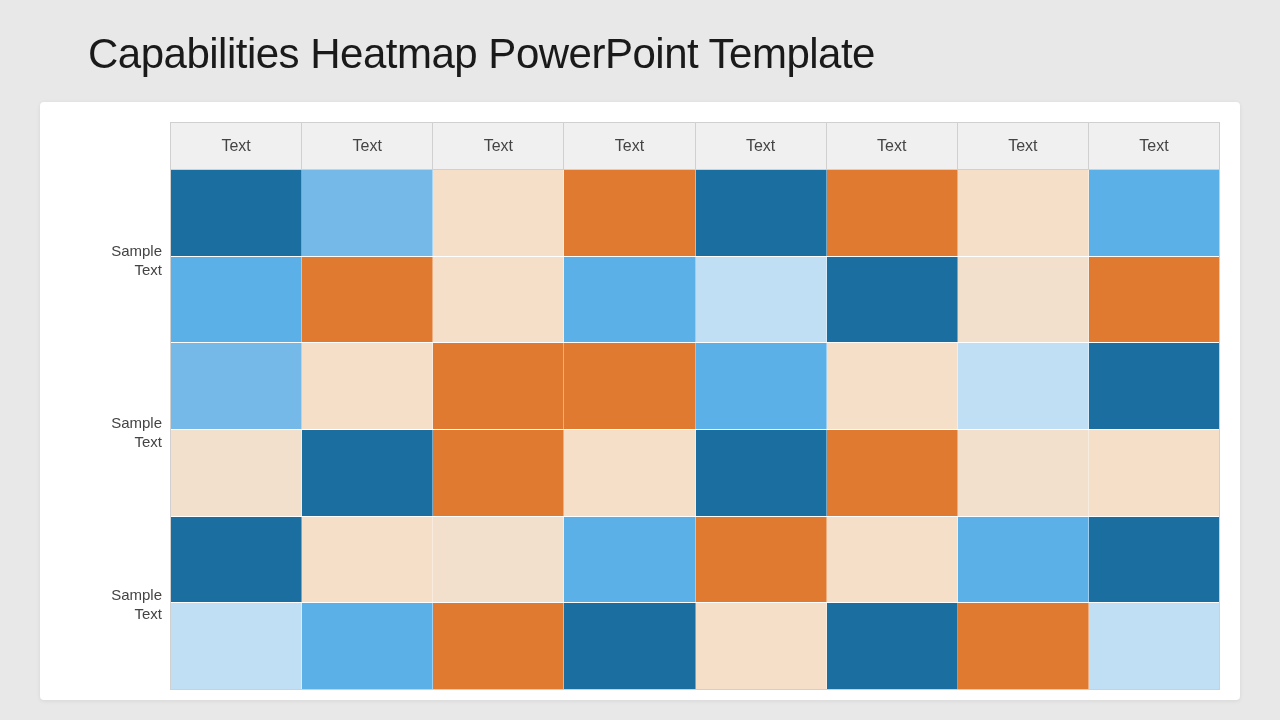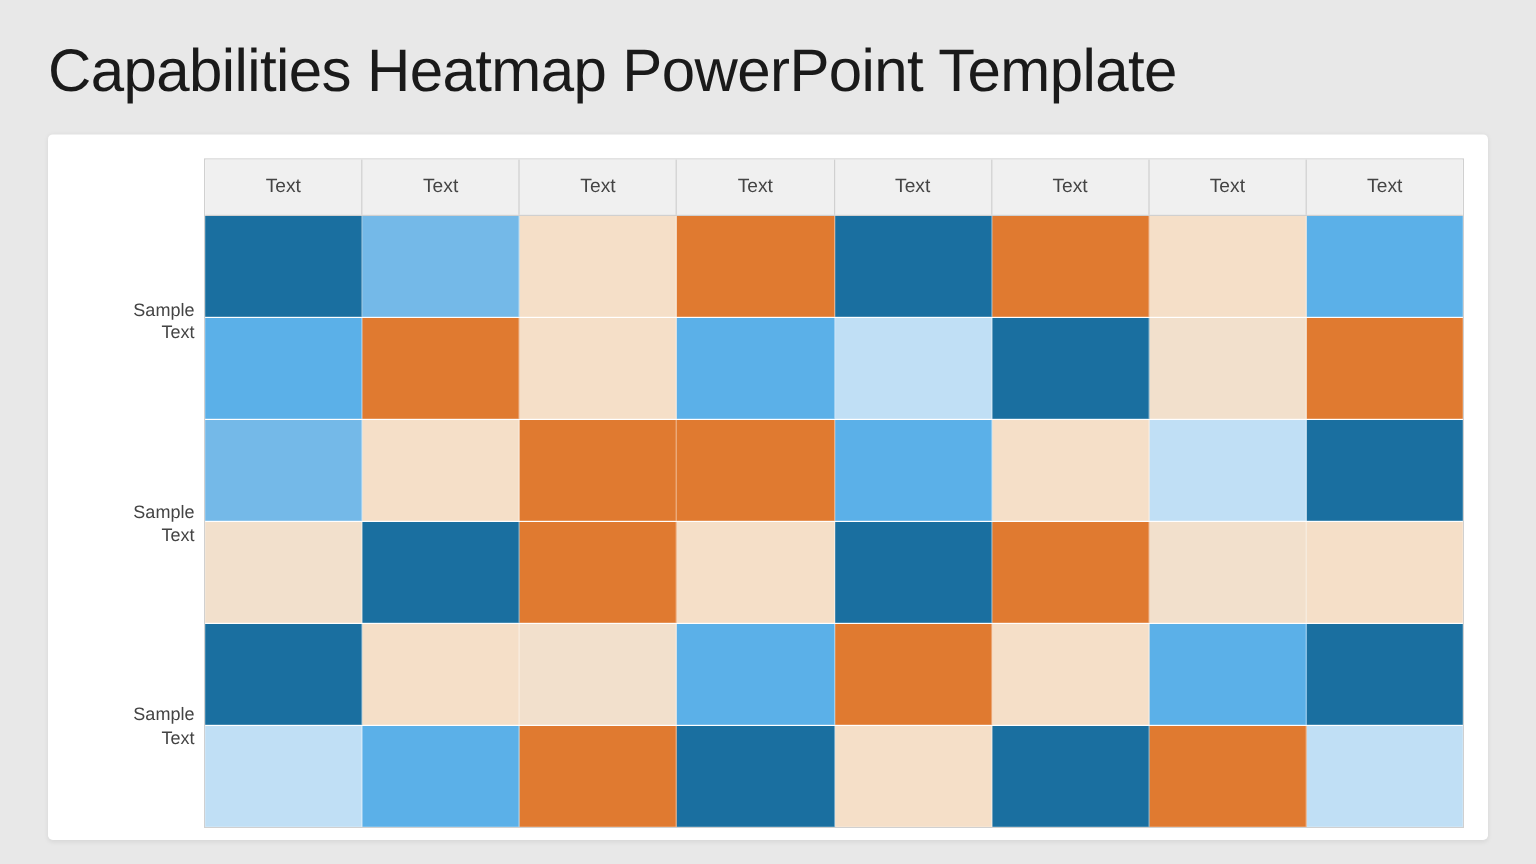--- a/index.html
+++ b/index.html
@@ -9,25 +9,26 @@
       font-family: 'Segoe UI', Arial, sans-serif;
       width: 1280px;
       height: 720px;
       overflow: hidden;
       display: flex;
       flex-direction: column;
       padding: 30px 40px 20px 40px;
     }
 
     #page-title {
-      font-size: 50px;
+      font-size: 42px;
       font-weight: 400;
       color: #1a1a1a;
       margin-bottom: 24px;
       letter-spacing: -0.5px;
+      margin-left: 48px;
     }
 
     .card {
       background: #ffffff;
       border-radius: 4px;
       padding: 20px 20px 10px 20px;
       flex: 1;
       display: flex;
       align-items: stretch;
       box-shadow: 0 1px 4px rgba(0,0,0,0.08);

